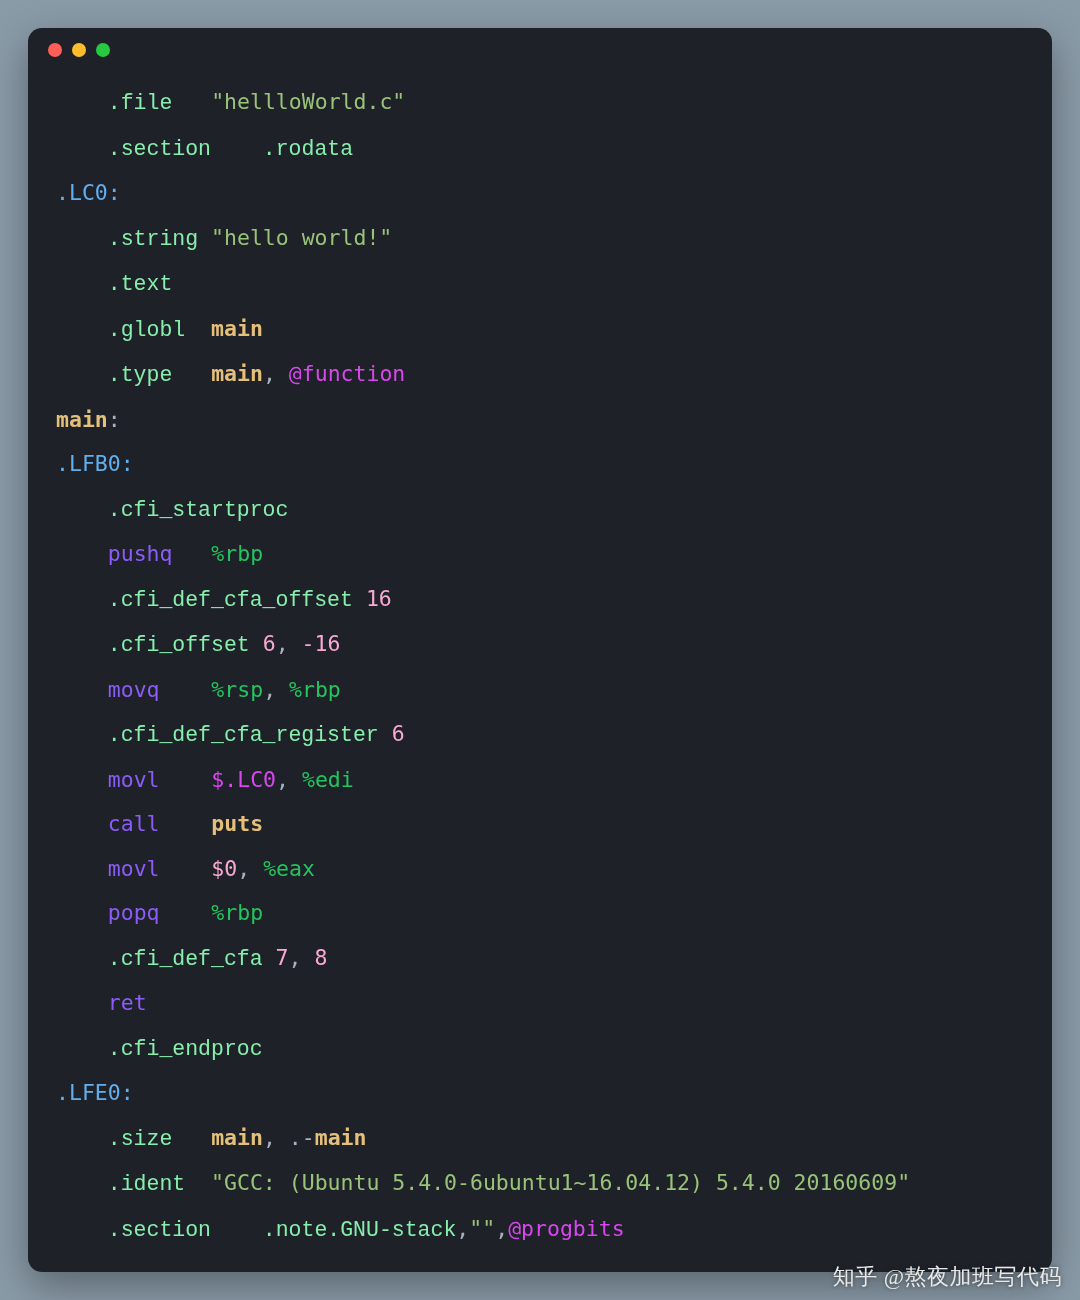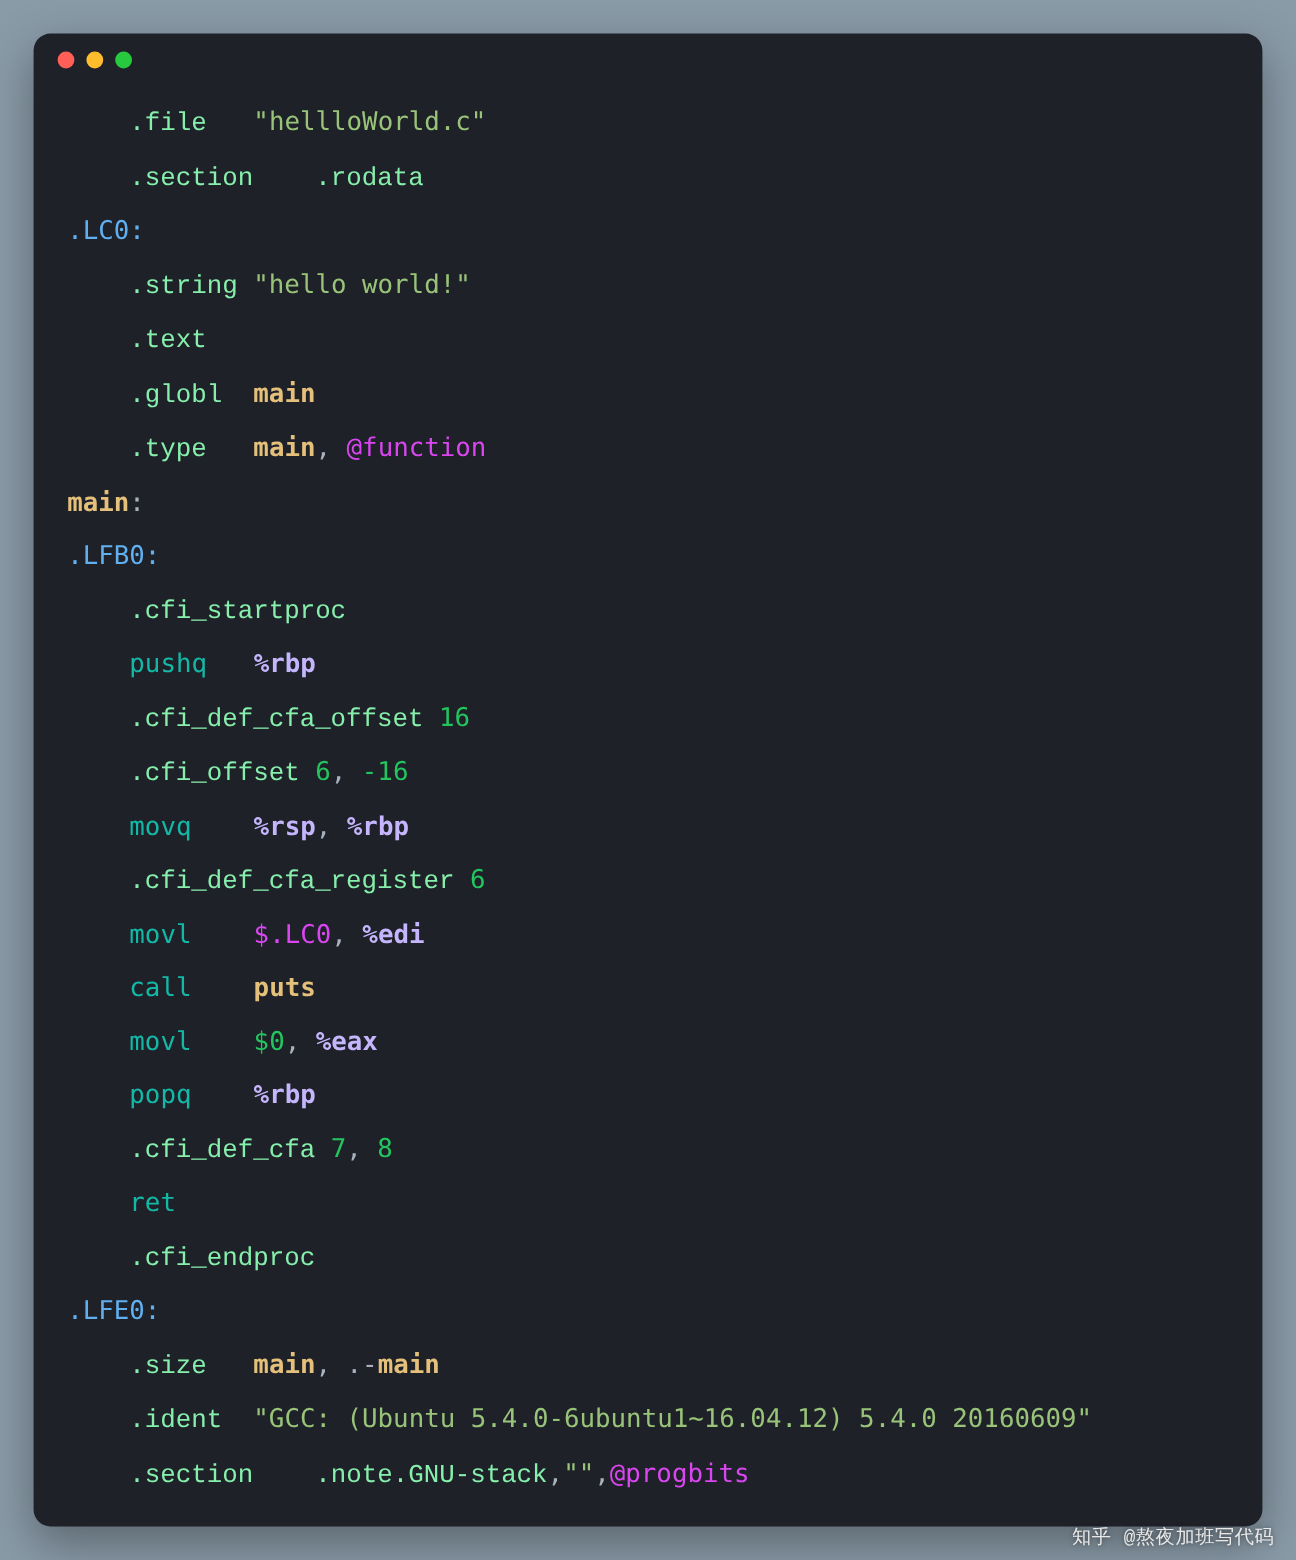--- a/index.html
+++ b/index.html
@@ -36,33 +36,33 @@
     padding: 8px 28px 24px 28px;
     font-size: 21.5px;
     line-height: 2.07;
     color: #abb2bf;
     white-space: pre;
     overflow: hidden;
   }
   .k  { color: #86efac; font-family: Liberation Mono, monospace; } 
   .s  { color: #98c379; } 
   .id { color: #e5c07b; font-weight: bold; } 
-  .num{ color: #22c55e; } 
-  .reg{ color: #c4b5fd; font-weight: bold; } 
+  .num{ color: #f9a8d4; } 
+  .reg{ color: #22c55e; } 
   .lbl{ color: #61afef; } 
   .op { color: #d946ef; } 
   .pl { color: #abb2bf; } 
-  .mn { color: #14b8a6; } 
+  .mn { color: #8b5cf6; } 
   .watermark {
     position: fixed;
     bottom: 8px;
     right: 18px;
     color: #e8e8e8;
-    font-family: Liberation Mono, monospace;
-    font-size: 16px;
+    font-family: Liberation Serif, serif;
+    font-size: 22px;
     text-shadow: 0 0 4px rgba(0,0,0,0.5);
     letter-spacing: 0.5px;
   }
 </style>
 </head>
 <body>
 
 <div class="window">
   <div class="titlebar">
     <div class="dot red"></div>

